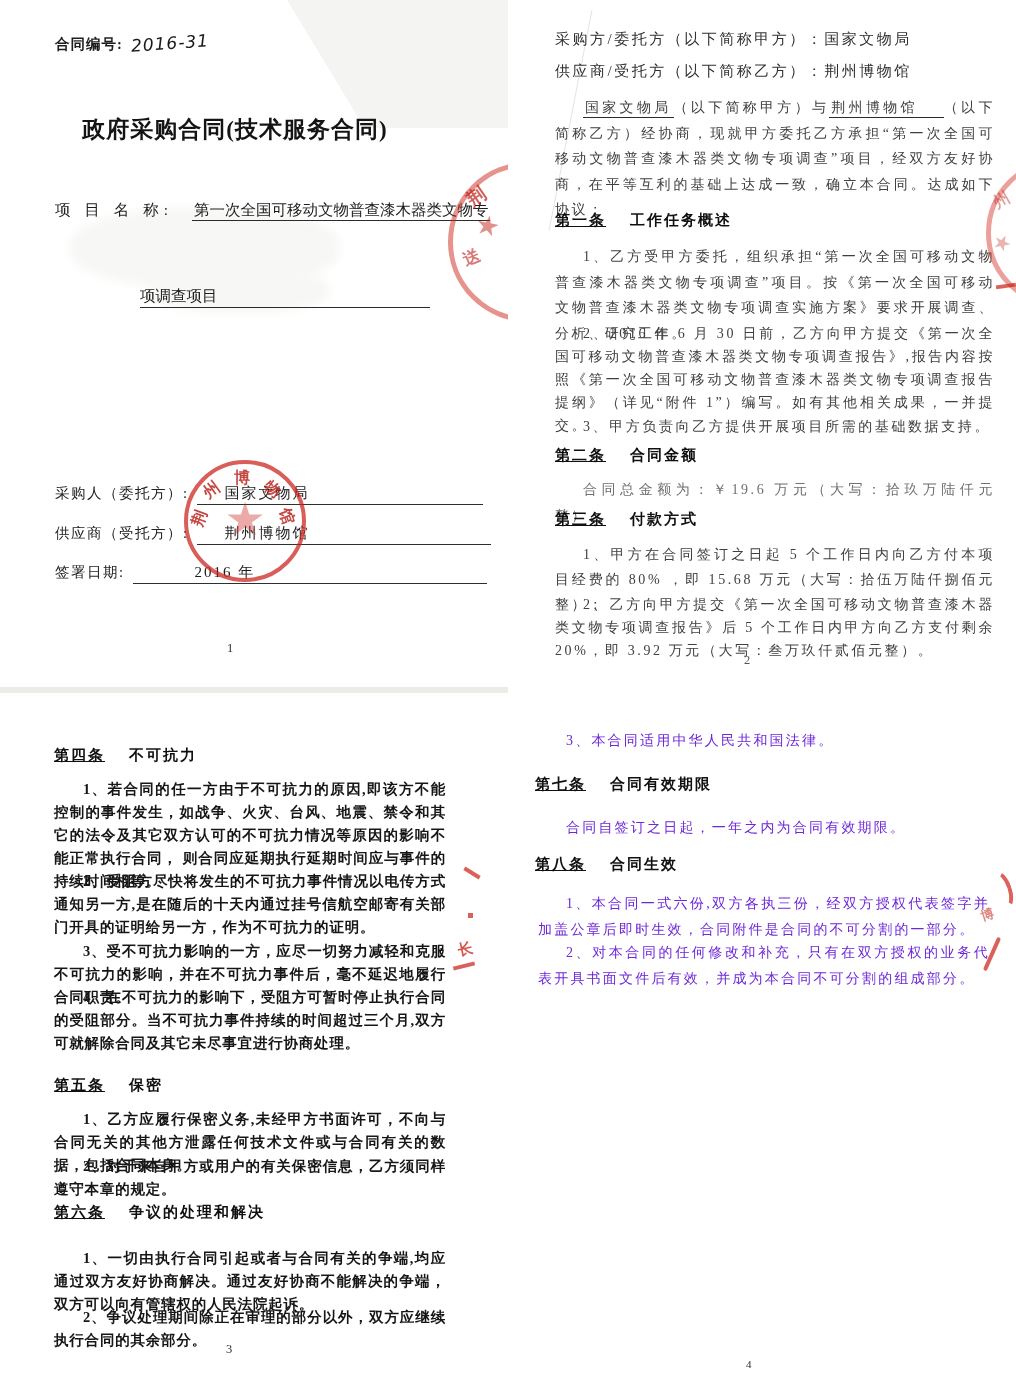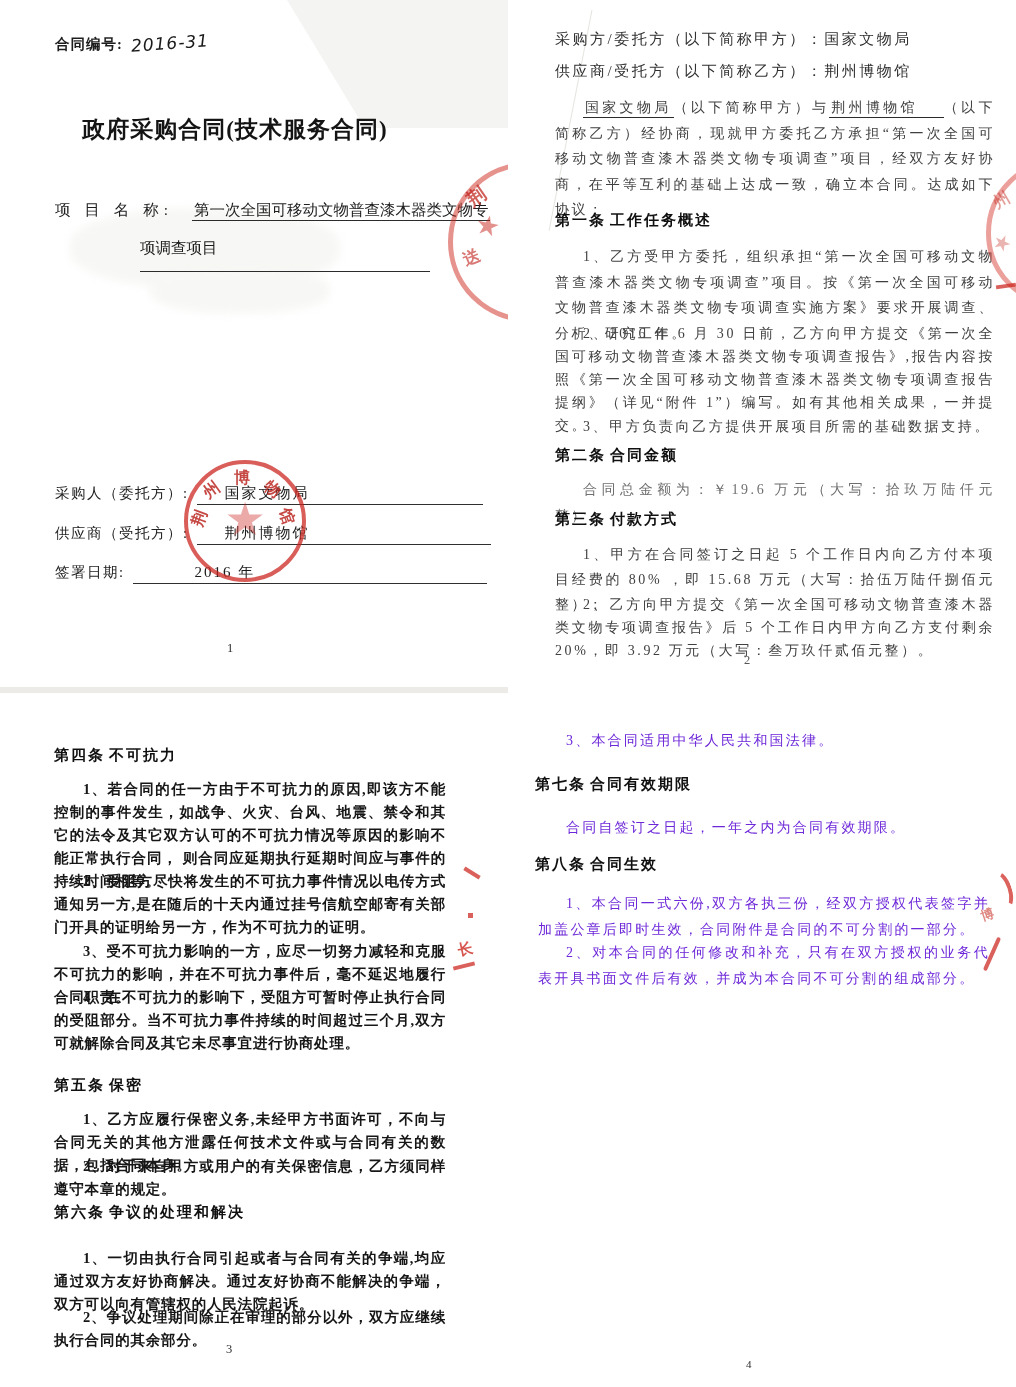--- a/index.html
+++ b/index.html
@@ -18,36 +18,36 @@
   
   .contract-no{left:55px;top:33px;font-size:14.5px;font-weight:600;color:#1d1d1d;letter-spacing:1px;}
   .hand{display:inline-block;font-family:"DejaVu Sans",sans-serif;font-style:italic;font-weight:500;
         font-size:17px;margin-left:8px;transform:rotate(-4deg);color:#1a1a1a;letter-spacing:1px;}
   .doc-title{left:10px;top:114px;width:450px;text-align:center;font-size:23px;font-weight:bold;
              color:#141414;letter-spacing:1px;}
   .proj{left:55px;top:200px;font-size:15.5px;color:#1d1d1d;}
   .proj-label{letter-spacing:5px;margin-right:19px;}
   .u{border-bottom:1.5px solid #2b2b2b;padding:0 2px 2px 2px;}
   .proj-l2{left:140px;top:238px;font-size:15.5px;color:#1d1d1d;}
-  .proj-l2 .u2{display:inline-block;width:290px;border-bottom:1.5px solid #2b2b2b;padding-bottom:12px;}
+  .proj-l2 .u2{display:inline-block;width:290px;border-bottom:1.5px solid #2b2b2b;padding-bottom:0;margin-top:48px;}
   .sig-row{left:55px;font-size:14.5px;color:#222;letter-spacing:1.5px;}
   .sig-line{display:inline-block;border-bottom:1.5px solid #2f2f2f;margin-left:8px;
             font-size:15px;letter-spacing:2px;color:#1c1c1c;padding-bottom:1px;}
   .pgnum{font-size:12.5px;color:#2d2d2d;}
   
   .ring{border-radius:50%;}
   #seal-big{left:184px;top:460px;width:114px;height:114px;border:4px solid rgba(203,32,26,.72);}
   #seal-big .star{left:50%;top:50%;transform:translate(-50%,-54%);font-size:46px;color:rgba(203,32,26,.38);}
   .seal-ch{position:absolute;color:rgba(182,26,20,.8);font-weight:bold;font-size:16px;}
   #seal-corner1{left:448px;top:162px;width:150px;height:150px;border:5px solid rgba(205,38,28,.5);}
   .frag{position:absolute;background:rgba(203,30,22,.7);}
   .arc{position:absolute;border:4px solid transparent;border-radius:50%;}
   
   .h{position:absolute;font-weight:bold;color:#101010;font-size:15px;letter-spacing:2px;}
-  .hnum{margin-right:4px;}
+  .hnum{margin-right:24px;text-decoration:underline;}
   .para{position:absolute;margin:0;text-align:justify;}
   .ind{text-indent:2em;}
   .p2t{left:47px;width:440px;font-size:14px;line-height:25.5px;letter-spacing:2.6px;color:#404040;}
   .p3t{left:54px;width:392px;font-size:14.5px;line-height:23px;letter-spacing:0.8px;color:#161616;font-weight:600;}
   .p4t{left:30px;width:452px;font-size:14px;line-height:26px;letter-spacing:2.2px;color:#6d28d9;}
   .party{left:47px;font-size:15px;letter-spacing:2.5px;color:#303030;}
   .faded{color:#6f6f6f;}
   
   .tri{left:280px;top:0;width:235px;height:128px;background:#f4f4f2;
        clip-path:polygon(3% 0,100% 0,100% 100%,36% 100%);}

